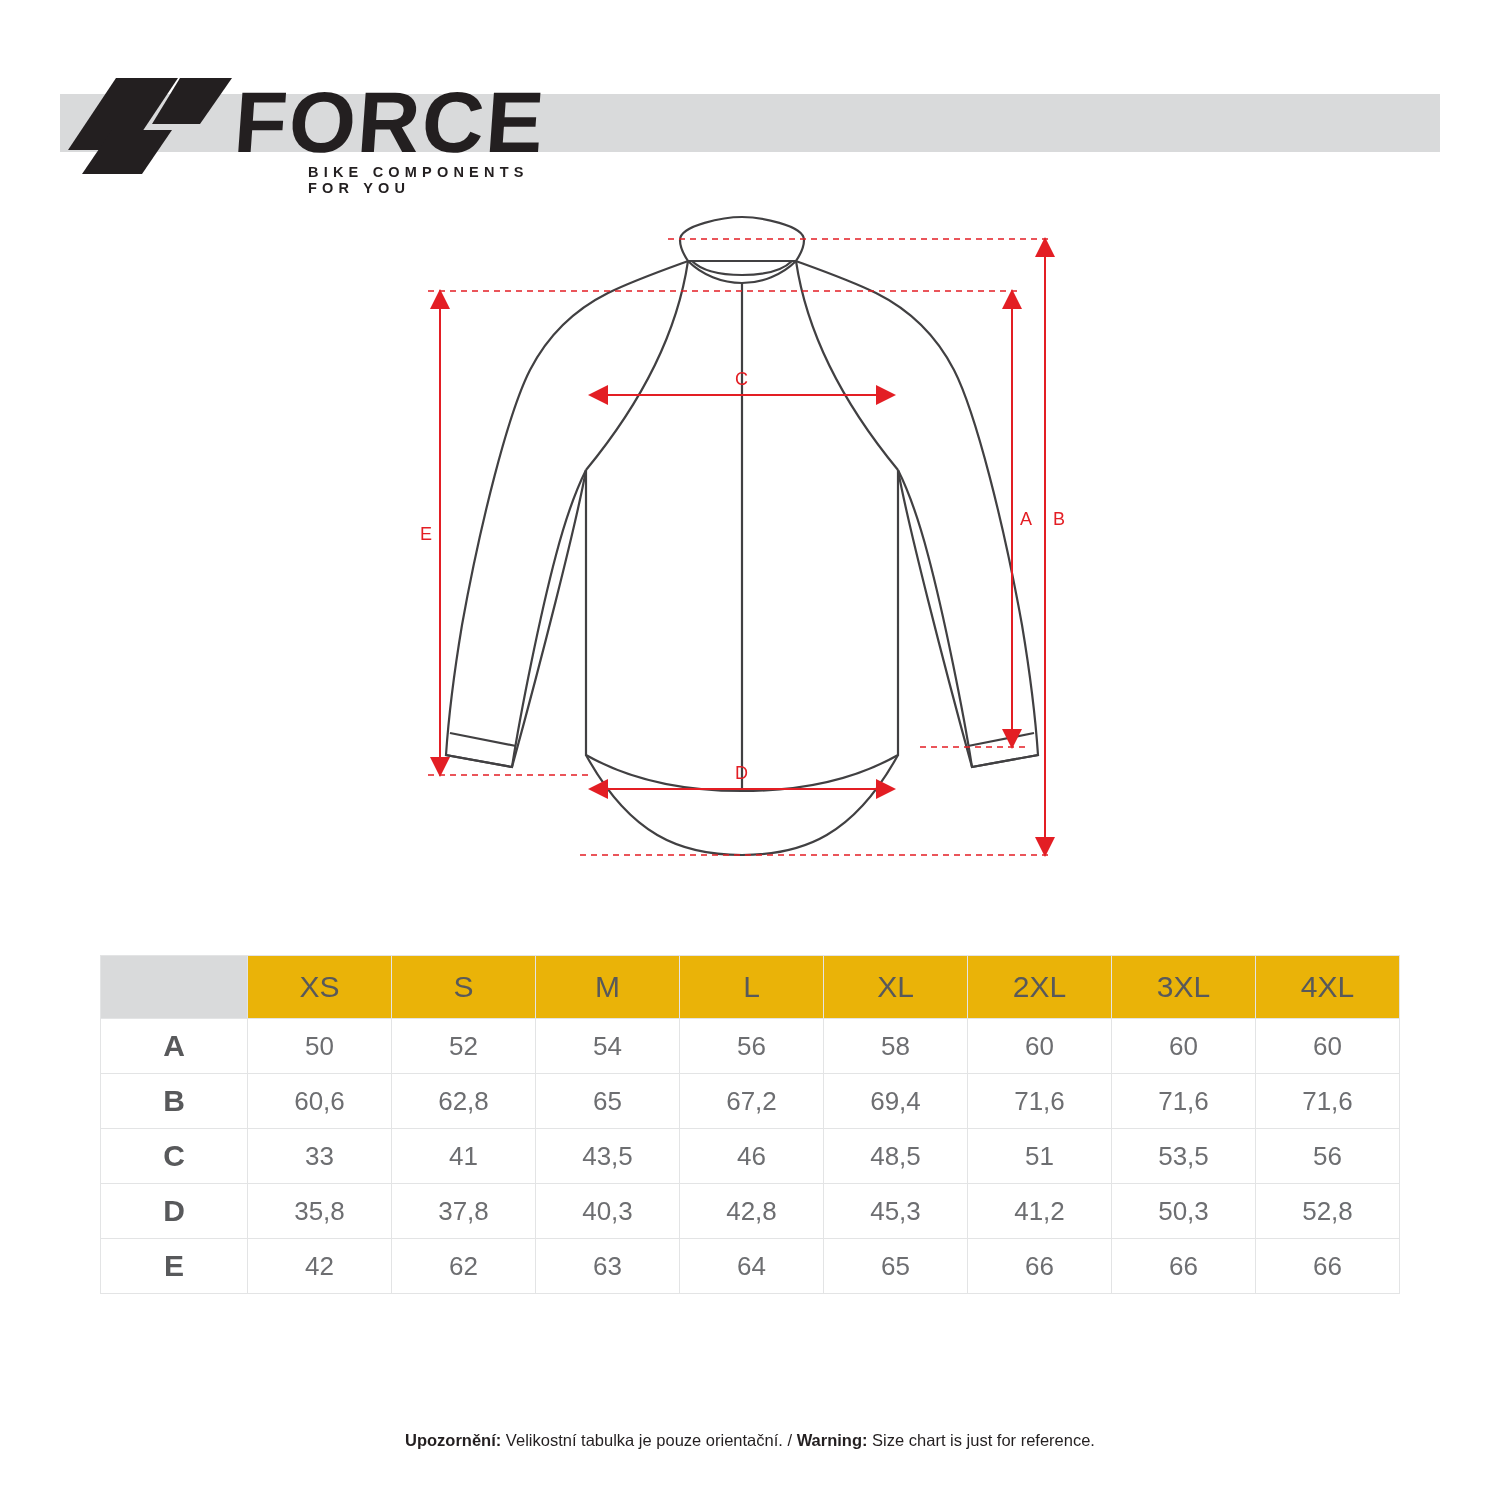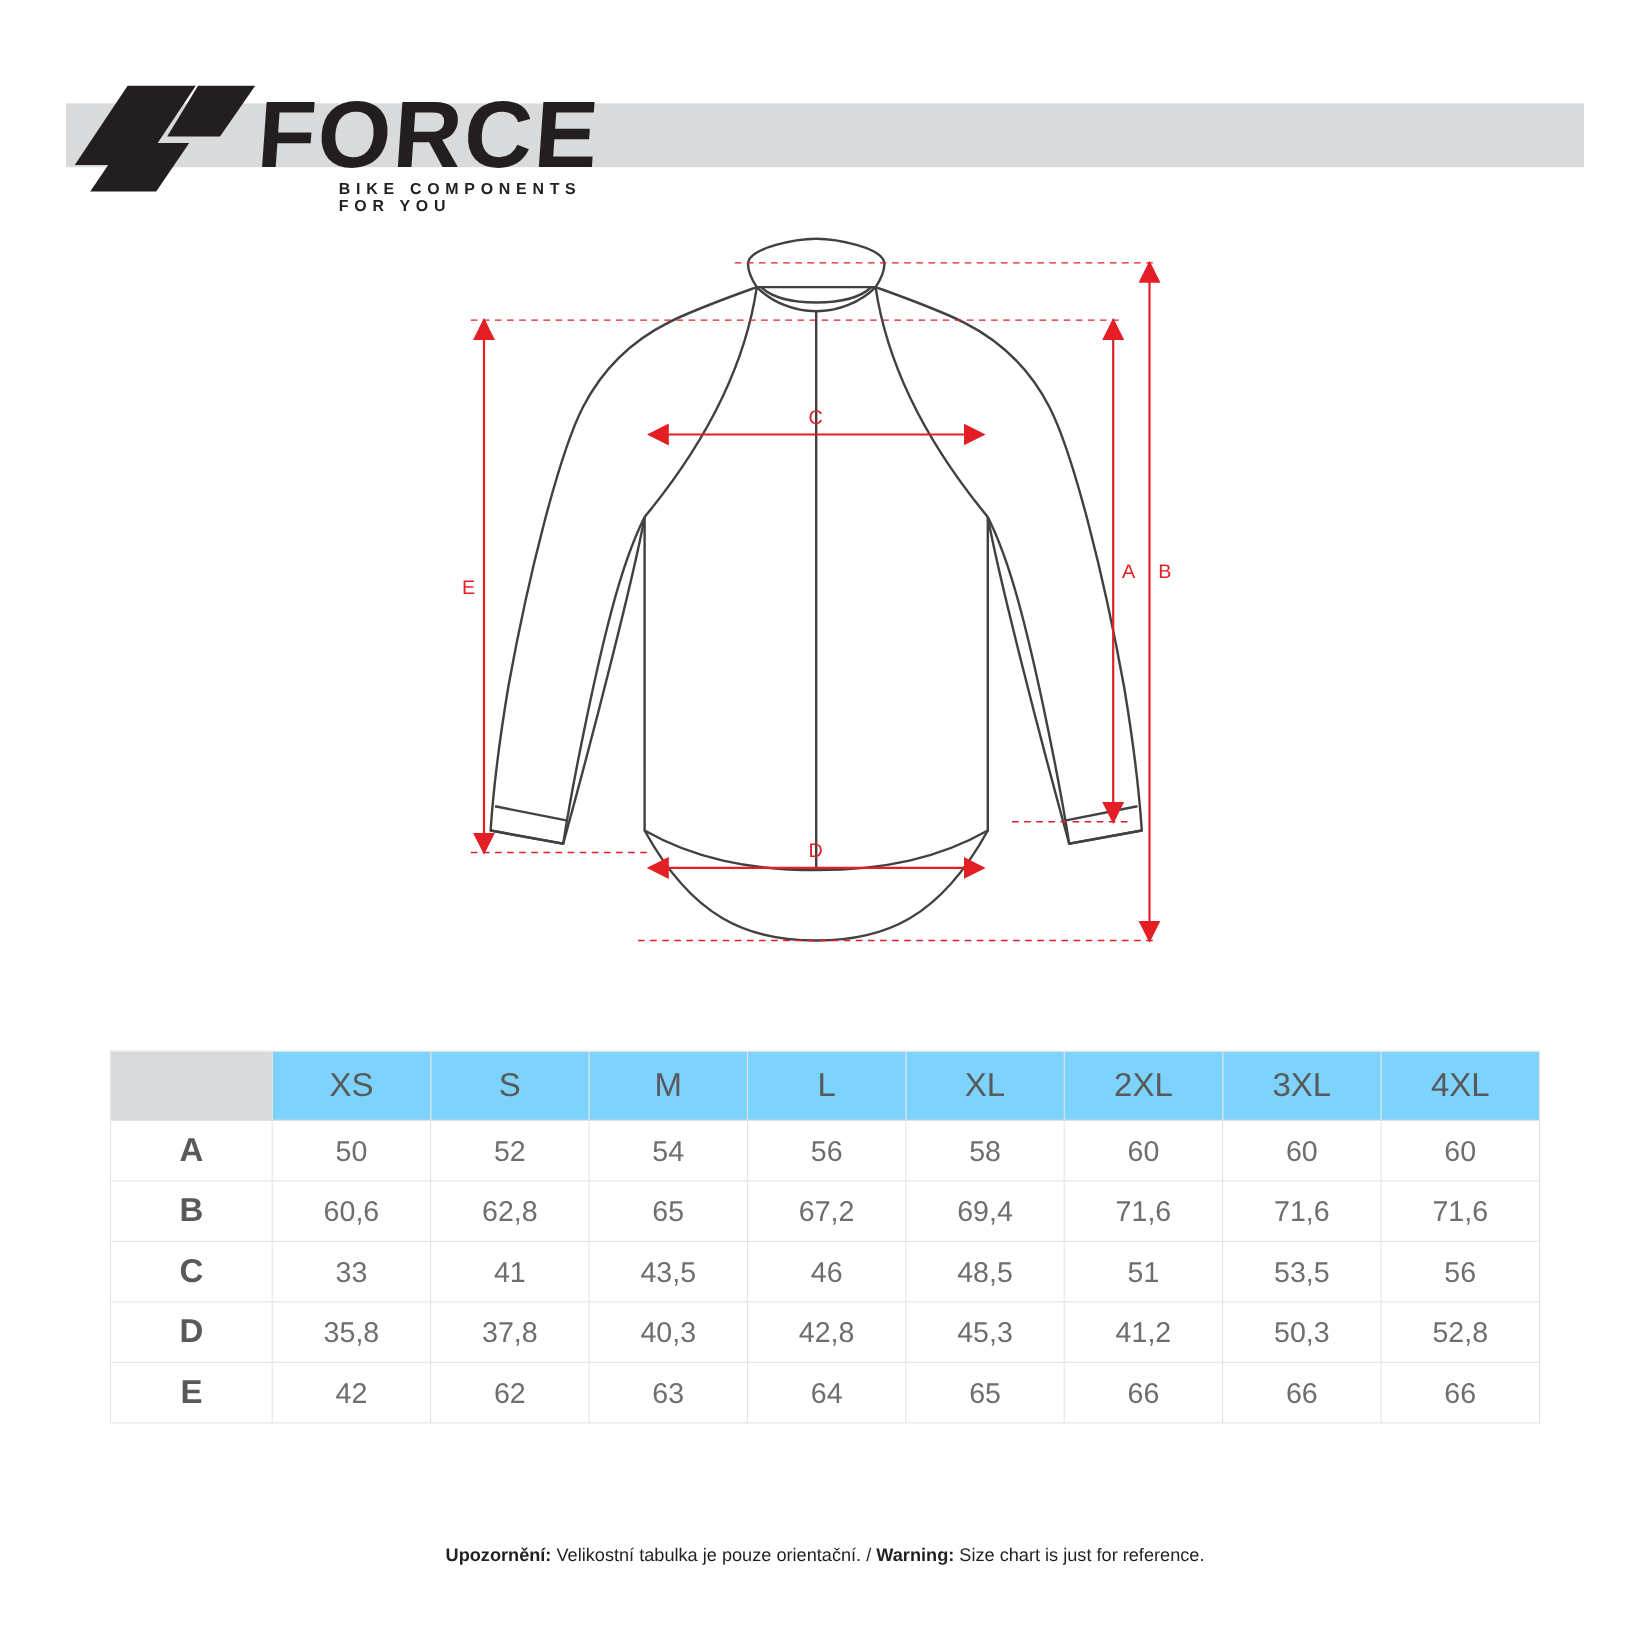--- a/index.html
+++ b/index.html
@@ -86,21 +86,21 @@
   .size-table td, .size-table th {
     border: 1px solid #e3e4e5;
     text-align: center;
     height: 54px;
     font-weight: normal;
     font-size: 26px;
     color: #6d6e71;
     padding: 0;
   }
   .size-table thead th {
-    background: #7dd3fc;
+    background: #eab308;
     color: #58595b;
     font-size: 30px;
     height: 62px;
   }
   .size-table thead th.corner {
     background: #d9dadb;
   }
   .size-table tbody th {
     font-weight: bold;
     color: #58595b;
@@ -112,21 +112,21 @@
   .footer {
     position: absolute;
     left: 0;
     top: 1400px;
     width: 1500px;
     text-align: center;
     font-size: 16.5px;
     color: #231f20;
     line-height: 28px;
   }
-  .footer .line { display: block; }
+  .footer .line { display: block; margin-top: 26px; }
   .footer b { font-weight: bold; }
 </style>
 </head>
 <body>
 
 <div class="header">
   <div class="header-band"></div>
 
   <div class="logo">
     <svg width="520" height="118" viewBox="0 0 520 118" xmlns="http://www.w3.org/2000/svg">

